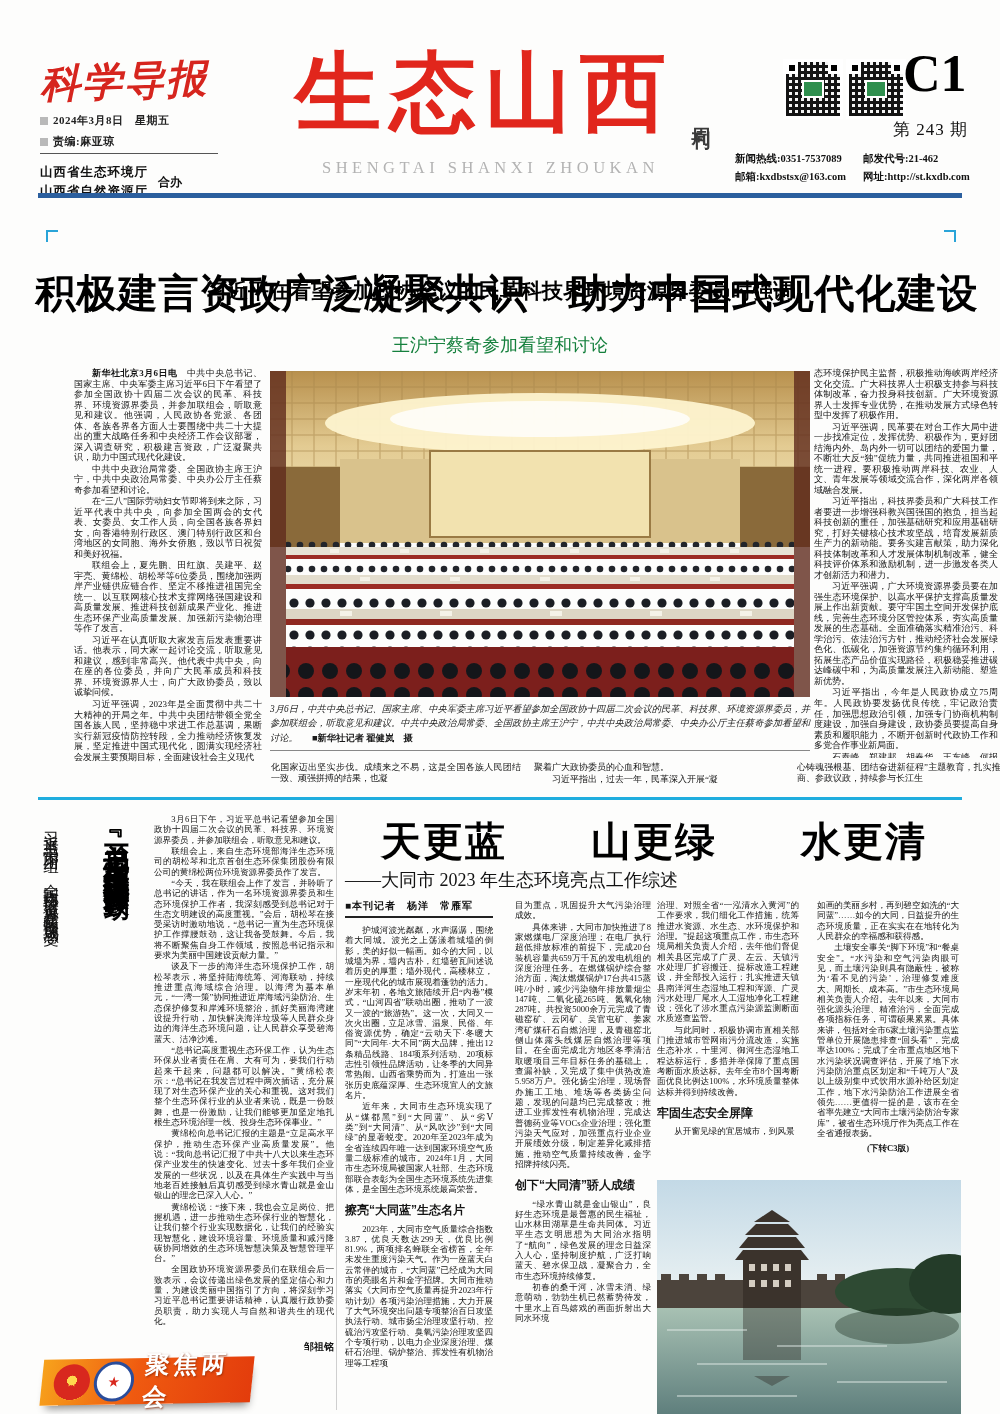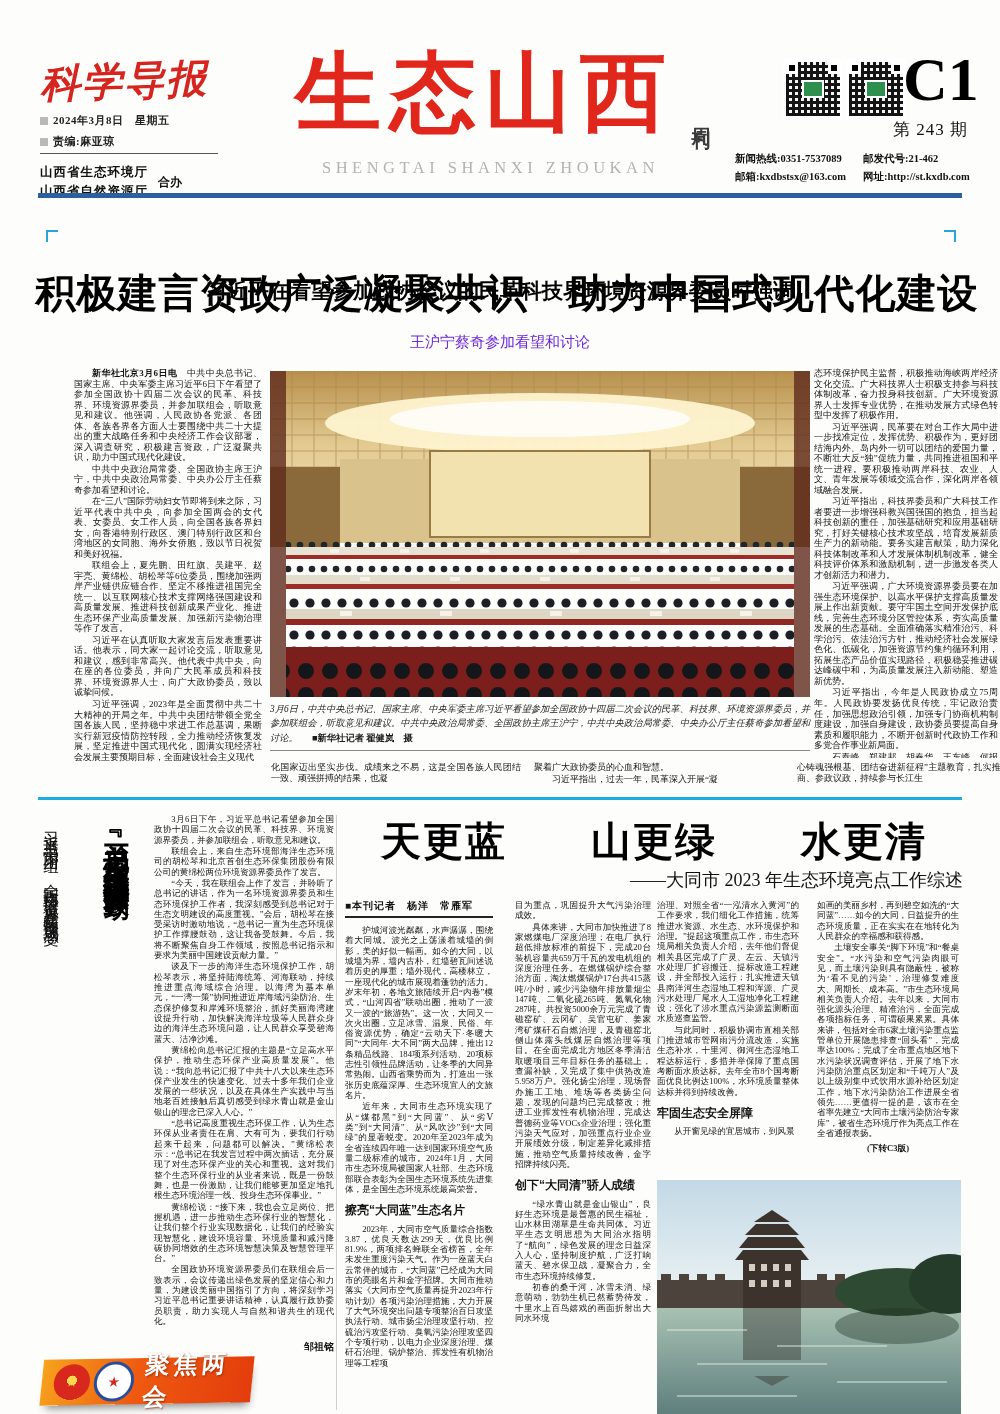--- a/index.html
+++ b/index.html
@@ -22,34 +22,34 @@
   .qr{width:54px;height:54px;background:
       repeating-linear-gradient(0deg,#141414 0 3px,rgba(255,255,255,0) 3px 6px),
       repeating-linear-gradient(90deg,#141414 0 3px,#f4f4f4 3px 6px);
       position:relative;display:inline-block;margin-right:5px;outline:3px solid #fff;}
   .qr::before,.qr::after{content:"";position:absolute;width:12px;height:12px;background:#000;
       box-shadow:inset 0 0 0 3px #fff,inset 0 0 0 5px #000;}
   .qr::before{left:0;top:0;}
   .qr::after{right:0;top:0;}
   .qr .qr-center{position:absolute;left:18px;top:20px;width:18px;height:14px;background:#2f8f4e;
       box-shadow:0 0 0 2px #fff;}
-  .page-code{font-size:62px;font-weight:900;font-family:"Liberation Serif",serif;color:#000;}
+  .page-code{font-size:52px;font-weight:900;font-family:"Liberation Serif",serif;color:#000;}
   .issue-no{font-size:17px;color:#111;letter-spacing:1px;}
   .contacts{display:grid;grid-template-columns:128px 100px;font-size:10.5px;font-weight:bold;
             line-height:1.7;color:#111;white-space:nowrap;}
   .rule-blue{background:#2b5f9e;height:5px;}
   .rule-cyan{background:#1fadde;height:3px;}
   
   .kicker{width:100%;text-align:center;font-size:21px;font-weight:bold;
           font-family:"Liberation Sans","DejaVu Sans",sans-serif;color:#000;}
   .corner{width:10px;height:10px;border-left:2px solid #2aa4d8;border-top:2px solid #2aa4d8;}
   .corner.r{border-left:none;border-right:2px solid #2aa4d8;}
   .headline{width:100%;text-align:center;font-size:40px;font-weight:900;letter-spacing:1px;
             font-family:"Liberation Sans","DejaVu Sans",sans-serif;color:#000;white-space:nowrap;padding-left:7px;}
-  .deck{width:100%;text-align:center;font-size:15px;color:#6d28d9;
+  .deck{width:100%;text-align:center;font-size:18px;color:#15803d;
         font-family:"Liberation Sans","DejaVu Sans",sans-serif;}
   
   .art{font-size:9px;line-height:1.17;text-align:justify;color:#141414;overflow:hidden;}
   .art p{margin:0 0 1px 0;}
   .art p.ind{text-indent:2em;}
   .b{font-weight:bold;}
   .caption{font-size:9.3px;line-height:1.55;text-align:justify;color:#1c1c1c;font-style:italic;
            border-bottom:1px solid #888;padding-bottom:5px;}
   .caption .credit{font-style:normal;font-weight:bold;margin-left:14px;}
   .band{display:flex;}
@@ -66,21 +66,21 @@
               font-family:"Liberation Sans","DejaVu Sans",sans-serif;text-shadow:1px 1px 2px rgba(130,35,0,.7);}
   .emblem1{width:36px;height:36px;border-radius:50%;flex:none;
            background:radial-gradient(circle at 50% 45%,#ffd94e 0 18%,#d8281e 19% 72%,#f3c83a 73% 100%);
            display:flex;align-items:center;justify-content:center;color:#ffd94e;font-size:13px;}
   .emblem2{width:34px;height:34px;border-radius:50%;flex:none;margin-left:4px;background:#fff;
            border:3px solid #2a4d9b;display:flex;align-items:center;justify-content:center;
            color:#d8281e;font-size:14px;}
   
   .f-headline{width:100%;text-align:center;font-size:40px;font-weight:900;color:#000;
               font-family:"Liberation Serif",serif;letter-spacing:2px;white-space:nowrap;}
-  .f-deck{width:100%;text-align:right;font-size:18px;color:#111;}
+  .f-deck{width:100%;text-align:left;font-size:18px;color:#111;}
   .f-byline{font-size:10px;font-weight:bold;border-bottom:2px solid #222;padding-bottom:4px;
             margin-bottom:7px;font-family:"Liberation Sans","DejaVu Sans",sans-serif;letter-spacing:1px;}
   .subhead{font-size:12px;font-weight:900;font-family:"Liberation Sans","DejaVu Sans",sans-serif;
            margin:9px 0 6px 0 !important;text-indent:0 !important;}
   .cont{font-weight:bold;text-align:center;text-indent:0 !important;margin-top:5px !important;}
   .divider-v{width:1px;background:#cfcfcf;}
 </style>
 </head>
 <body>
 
@@ -229,22 +229,22 @@
 <div class="abs rule-cyan" style="left:38px;top:797px;width:924px;"></div>
 
 <div class="abs" style="left:38px;top:812px;width:296px;height:602px;">
   <div class="abs vert side-label" style="left:2px;top:8px;height:555px;">习近平总书记『下团组』，全国政协环境资源界委员畅谈现场感受</div>
   <div class="abs vert vtitle" style="left:62px;top:8px;height:535px;">『总书记一直为生态环境保护工作撑腰鼓劲』</div>
   <div class="abs art" style="left:116px;top:2px;width:180px;height:520px;font-size:8.6px;line-height:1.2;">
     <p class="ind">3月6日下午，习近平总书记看望参加全国政协十四届二次会议的民革、科技界、环境资源界委员，并参加联组会，听取意见和建议。</p>
     <p class="ind">联组会上，来自生态环境部海洋生态环境司的胡松琴和北京首创生态环保集团股份有限公司的黄绵松两位环境资源界委员作了发言。</p>
     <p class="ind">“今天，我在联组会上作了发言，并聆听了总书记的讲话，作为一名环境资源界委员和生态环境保护工作者，我深刻感受到总书记对于生态文明建设的高度重视。”会后，胡松琴在接受采访时激动地说，“总书记一直为生态环境保护工作撑腰鼓劲，这让我备受鼓舞。今后，我将不断聚焦自身工作领域，按照总书记指示和要求为美丽中国建设贡献力量。”</p>
     <p class="ind">谈及下一步的海洋生态环境保护工作，胡松琴表示，将坚持陆海统筹、河海联动，持续推进重点海域综合治理。以海湾为基本单元，“一湾一策”协同推进近岸海域污染防治、生态保护修复和岸滩环境整治，抓好美丽海湾建设提升行动，加快解决海洋垃圾等人民群众身边的海洋生态环境问题，让人民群众享受碧海蓝天、洁净沙滩。</p>
+    <p class="ind">“总书记高度重视生态环保工作，认为生态环保从业者责任在肩、大有可为，要我们行动起来干起来，问题都可以解决。”黄绵松表示：“总书记在我发言过程中两次插话，充分展现了对生态环保产业的关心和重视。这对我们整个生态环保行业的从业者来说，既是一份鼓舞，也是一份激励，让我们能够更加坚定地扎根生态环境治理一线、投身生态环保事业。”</p>
     <p class="ind">黄绵松向总书记汇报的主题是“立足高水平保护，推动生态环保产业高质量发展”。他说：“我向总书记汇报了中共十八大以来生态环保产业发生的快速变化、过去十多年我们企业发展的一些状况，以及在具体生产实践中与当地老百姓接触后真切感受到绿水青山就是金山银山的理念已深入人心。”</p>
-    <p class="ind">“总书记高度重视生态环保工作，认为生态环保从业者责任在肩、大有可为，要我们行动起来干起来，问题都可以解决。”黄绵松表示：“总书记在我发言过程中两次插话，充分展现了对生态环保产业的关心和重视。这对我们整个生态环保行业的从业者来说，既是一份鼓舞，也是一份激励，让我们能够更加坚定地扎根生态环境治理一线、投身生态环保事业。”</p>
     <p class="ind">黄绵松说：“接下来，我也会立足岗位、把握机遇，进一步推动生态环保行业的智慧化，让我们整个行业实现数据化，让我们的经验实现智慧化，建设环境容量、环境质量和减污降碳协同增效的生态环境智慧决策及智慧管理平台。”</p>
     <p class="ind">全国政协环境资源界委员们在联组会后一致表示，会议传递出绿色发展的坚定信心和力量，为建设美丽中国指引了方向，将深刻学习习近平总书记重要讲话精神，认真履行政协委员职责，助力实现人与自然和谐共生的现代化。</p>
   </div>
   <div class="abs sb-byline" style="left:196px;top:528px;width:100px;">邹祖铭</div>
   <div class="abs badge" style="left:4px;top:546px;width:186px;">
     <span class="emblem1">
         <span>★</span>
       </span>
     <span class="emblem2">
         <span>★</span>

